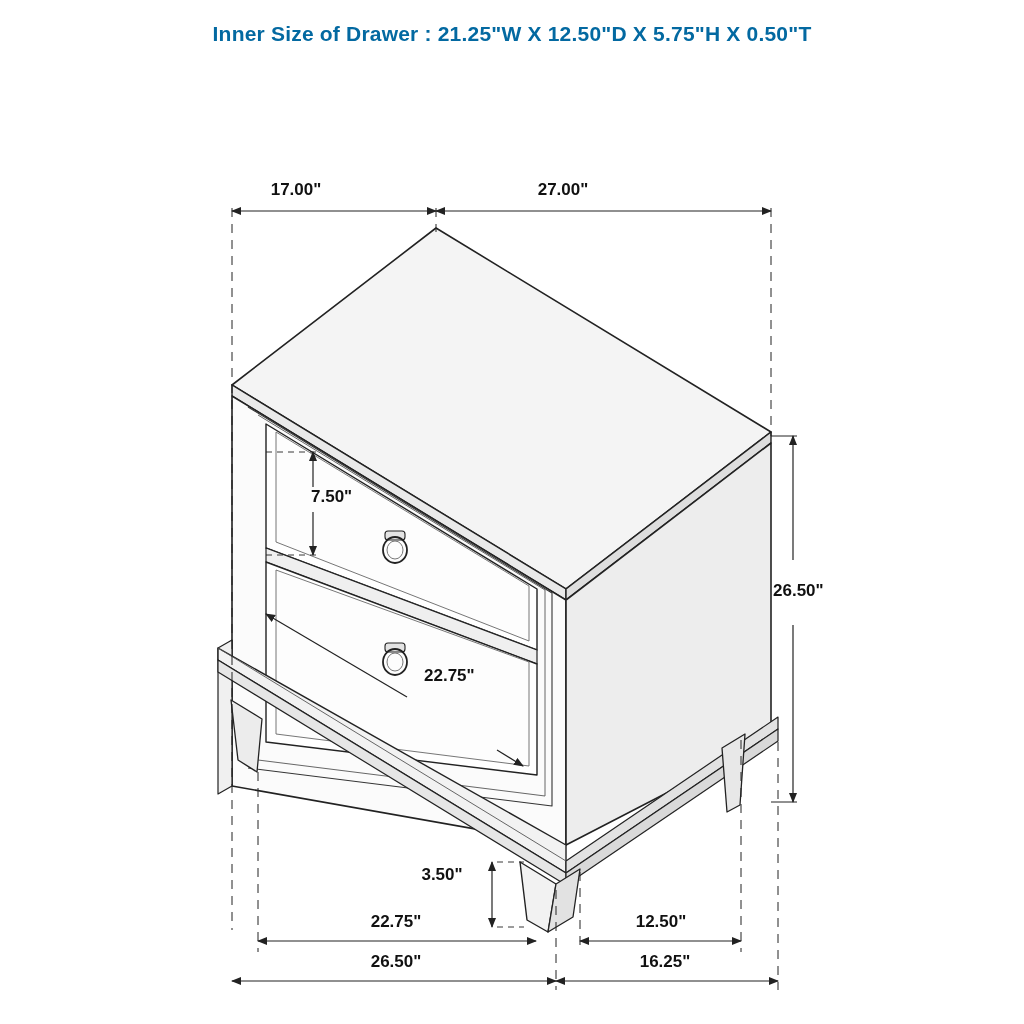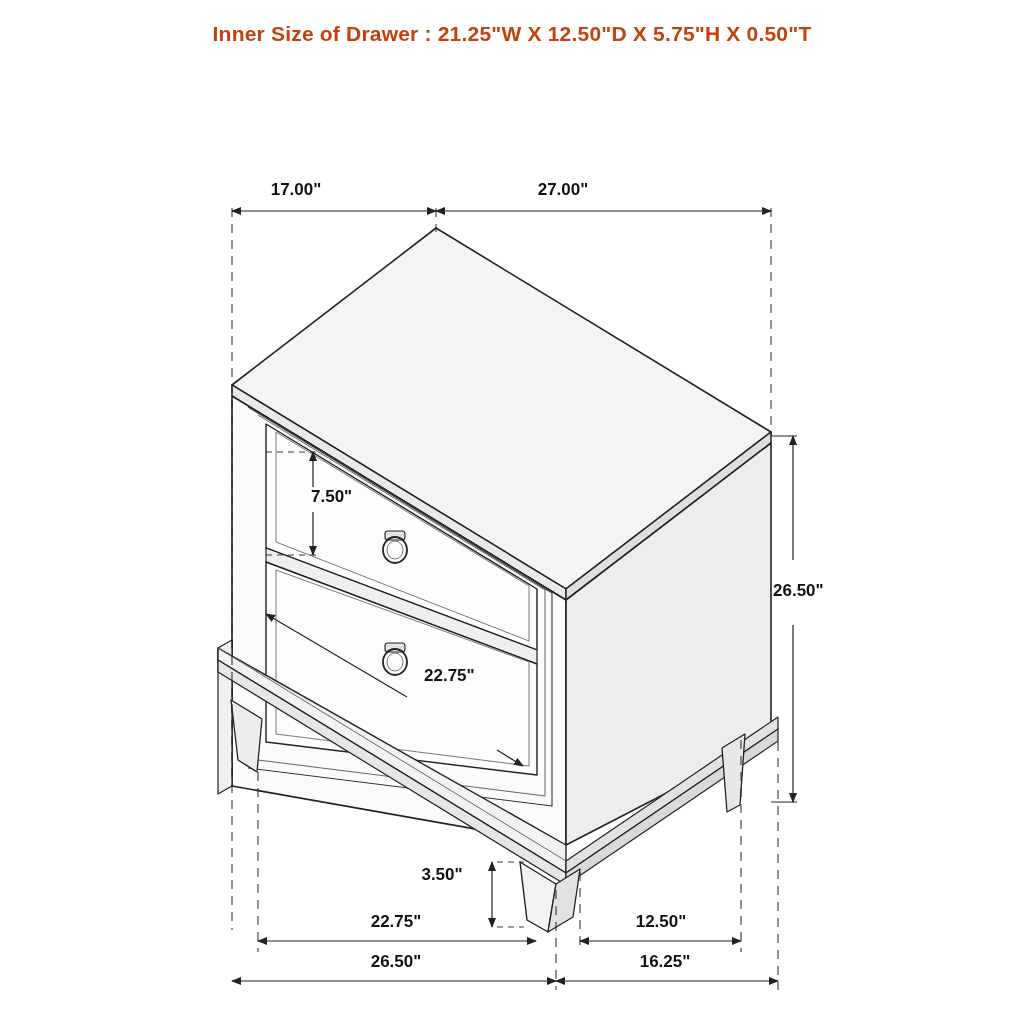--- a/index.html
+++ b/index.html
@@ -22,21 +22,21 @@
   }
   #title {
     position: absolute;
     top: 22px;
     left: 0;
     width: 1024px;
     text-align: center;
     font-size: 21px;
     font-weight: bold;
     letter-spacing: 0.2px;
-    color: #c2410c;
+    color: #0369a1;
   }
   svg.drawing {
     position: absolute;
     top: 0;
     left: 0;
     width: 1024px;
     height: 1024px;
   }
   .dim-label {
     position: absolute;

